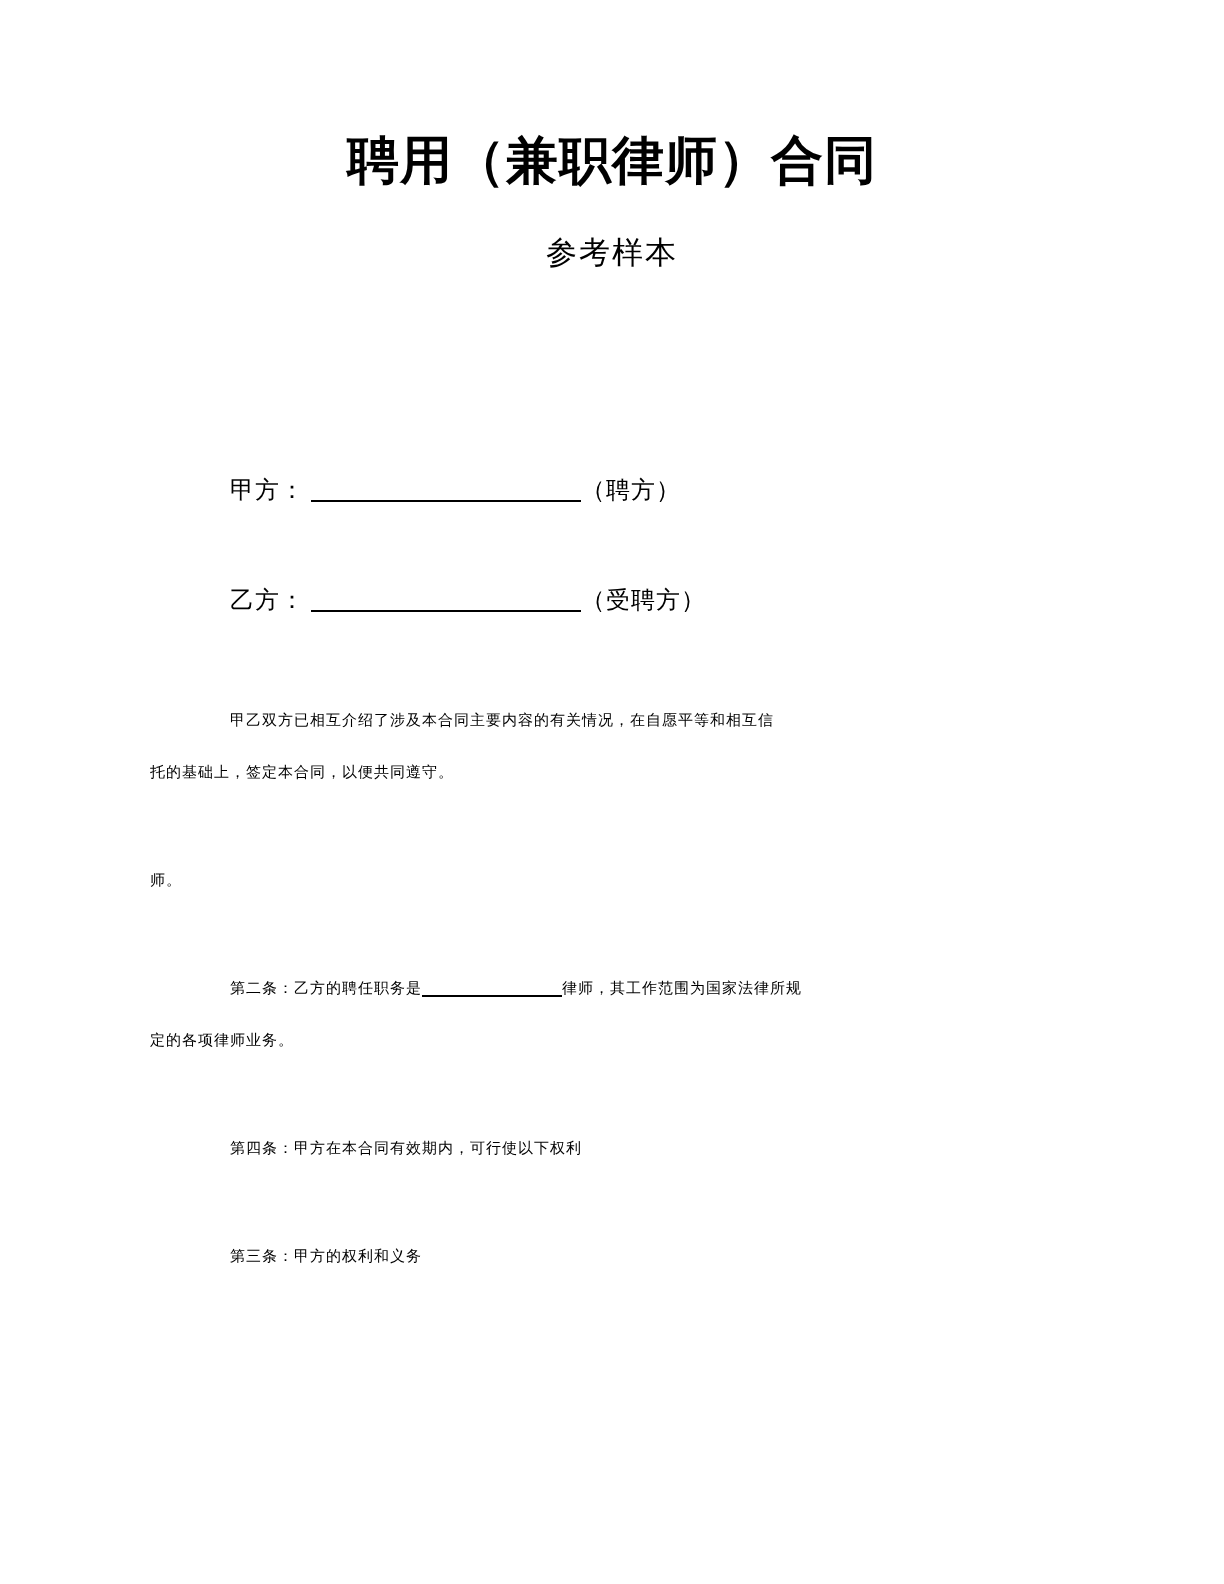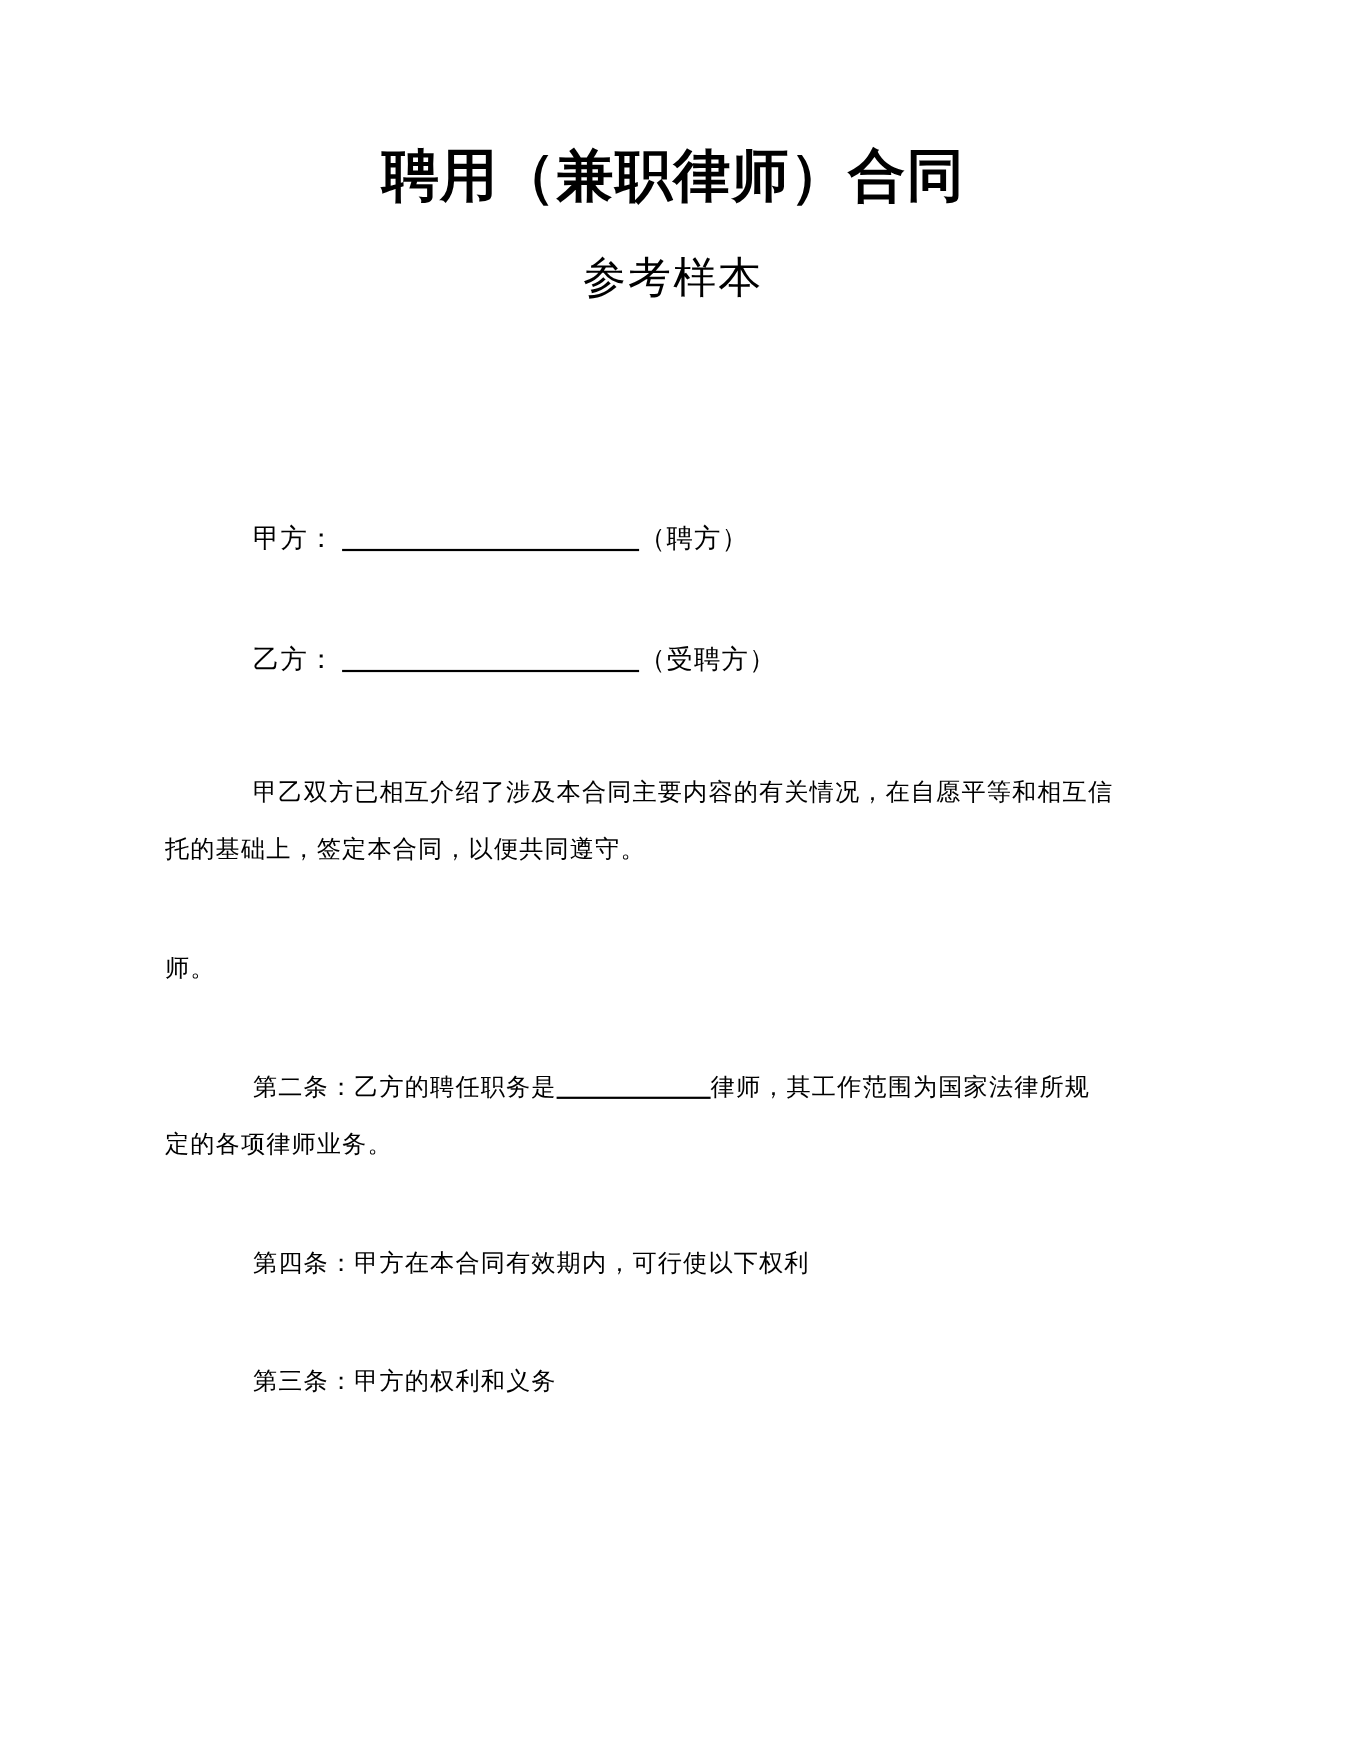--- a/index.html
+++ b/index.html
@@ -20,21 +20,21 @@
     text-align: center;
     font-family: "Liberation Sans", sans-serif;
     font-weight: bold;
     font-size: 52px;
     line-height: 64px;
     letter-spacing: 1px;
   }
   .subtitle {
     margin-top: 40px;
     text-align: center;
-    font-size: 39px;
+    font-size: 31px;
     line-height: 42px;
     letter-spacing: 2px;
   }
   .party-row {
     font-size: 24px;
     line-height: 32px;
     letter-spacing: 1px;
     padding-left: 80px;
     white-space: nowrap;
   }
@@ -42,21 +42,21 @@
   .party-b { margin-top: 78px; }
   .blank {
     display: inline-block;
     border-bottom: 2px solid #000000;
     height: 22px;
     vertical-align: -4px;
   }
   .blank-long { width: 270px; margin-left: 6px; }
   .blank-short { width: 140px; }
   .para {
-    font-size: 22px;
+    font-size: 15px;
     line-height: 52px;
     letter-spacing: 1px;
     margin-top: 56px;
   }
   .para-first { margin-top: 78px; }
   .line { display: block; white-space: nowrap; }
   .indent { padding-left: 80px; }
 </style>
 </head>
 <body>

